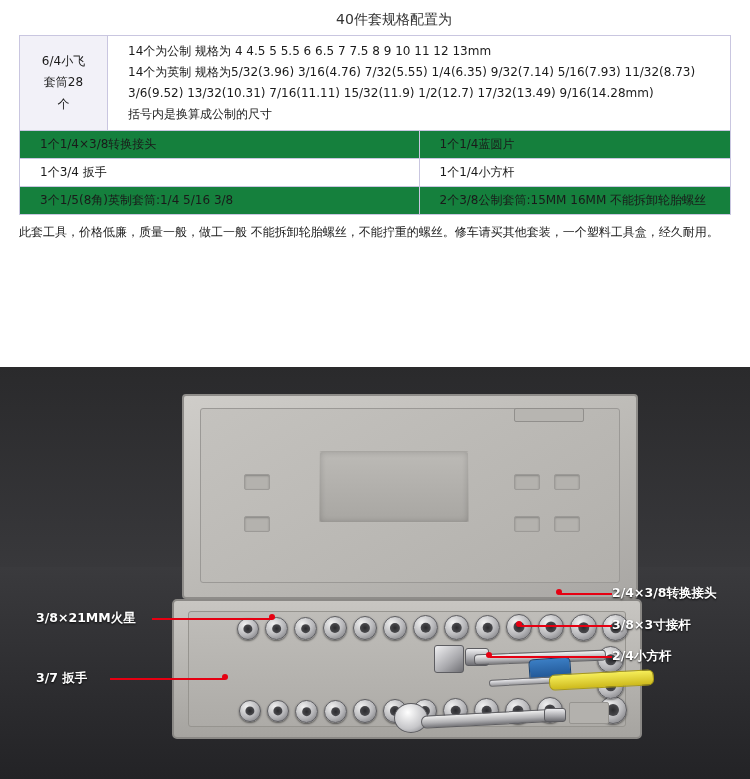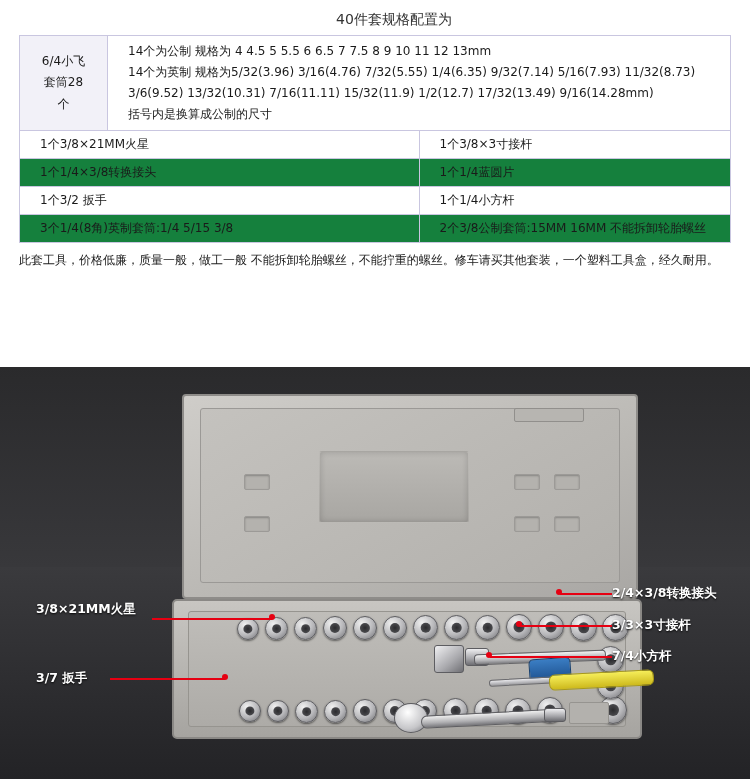--- a/index.html
+++ b/index.html
@@ -292,37 +292,33 @@
       <span>套筒28个</span>
     </td>
     <td class="cell-spec-body" colspan="2">
       <div>14个为公制 规格为 4 4.5 5 5.5 6 6.5 7 7.5 8 9 10 11 12 13mm</div>
       <div>14个为英制 规格为5/32(3.96) 3/16(4.76) 7/32(5.55) 1/4(6.35) 9/32(7.14) 5/16(7.93) 11/32(8.73)</div>
       <div>3/6(9.52) 13/32(10.31) 7/16(11.11) 15/32(11.9) 1/2(12.7) 17/32(13.49) 9/16(14.28mm)</div>
       <div>括号内是换算成公制的尺寸</div>
     </td>
   </tr>
 
-  <tr class="row-plain">
-    <td class="half half-indent" colspan="2">1个3/8×21MM火星</td>
-    <td class="half half-right">1个3/8×3寸接杆</td>
-  </tr>
 
   <tr class="row-shade">
     <td class="half half-indent2" colspan="2">1个1/4×3/8转换接头</td>
     <td class="half half-right">1个1/4蓝圆片</td>
   </tr>
 
   <tr class="row-plain">
-    <td class="half half-indent2" colspan="2">1个3/2 扳手</td>
+    <td class="half half-indent2" colspan="2">1个3/4 扳手</td>
     <td class="half half-right">1个1/4小方杆</td>
   </tr>
 
   <tr class="row-shade">
-    <td class="half half-indent" colspan="2">3个1/4(8角)英制套筒:1/4 5/15 3/8</td>
+    <td class="half half-indent" colspan="2">3个1/5(8角)英制套筒:1/4 5/16 3/8</td>
     <td class="half half-right">2个3/8公制套筒:15MM 16MM  不能拆卸轮胎螺丝</td>
   </tr>
 </tbody>
   </table>
 
 <div class="desc">此套工具，价格低廉，质量一般，做工一般 不能拆卸轮胎螺丝，不能拧重的螺丝。修车请买其他套装，一个塑料工具盒，经久耐用。</div>
 
 <div class="photo">
   <div class="bg-wall"></div>
   <div class="bg-floor"></div>
@@ -378,32 +374,32 @@
       <div class="ext-bar"></div>
       <div class="blue-handle"></div>
       <div class="yellow-shaft"></div>
       <div class="yellow-driver"></div>
       <div class="ratchet-head"></div>
       <div class="ratchet-handle"></div>
       <div class="chrome-bit" style="left:355px; top:96px; width:22px; height:14px;"></div>
     </div>
   </div>
 
-  <div class="callout" style="left:36px; top:234px;">3/8×21MM火星</div>
+  <div class="callout" style="left:36px; top:243px;">3/8×21MM火星</div>
   <div class="leader" style="left:152px; top:251px; width:120px;"></div>
   <div class="leader-dot" style="left:269px; top:247px;"></div>
 
   <div class="callout" style="left:36px; top:303px;">3/7 扳手</div>
   <div class="leader" style="left:110px; top:311px; width:115px;"></div>
   <div class="leader-dot" style="left:222px; top:307px;"></div>
 
   <div class="callout" style="left:612px; top:218px;">2/4×3/8转换接头</div>
   <div class="leader" style="left:560px; top:226px; width:52px;"></div>
   <div class="leader-dot" style="left:556px; top:222px;"></div>
 
-  <div class="callout" style="left:612px; top:250px;">3/3×3寸接杆</div>
+  <div class="callout" style="left:612px; top:250px;">3/8×3寸接杆</div>
   <div class="leader" style="left:520px; top:258px; width:92px;"></div>
   <div class="leader-dot" style="left:516px; top:254px;"></div>
 
-  <div class="callout" style="left:612px; top:281px;">7/4小方杆</div>
+  <div class="callout" style="left:612px; top:281px;">2/4小方杆</div>
   <div class="leader" style="left:490px; top:289px; width:122px;"></div>
   <div class="leader-dot" style="left:486px; top:285px;"></div>
 </div>
 
 </body></html>

